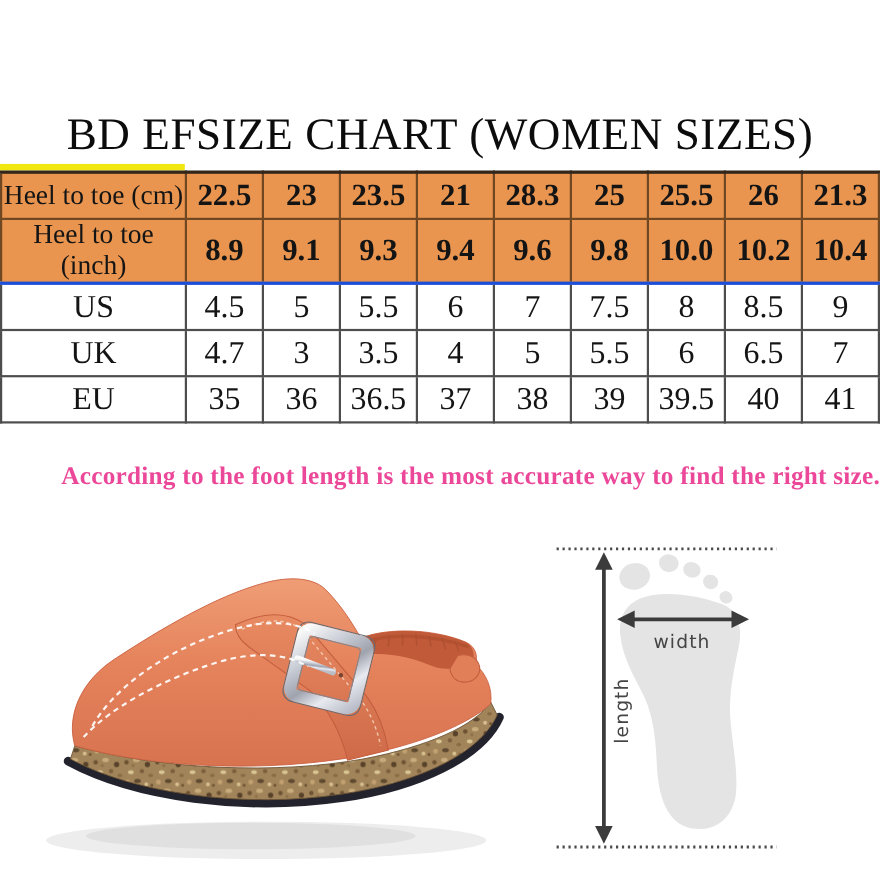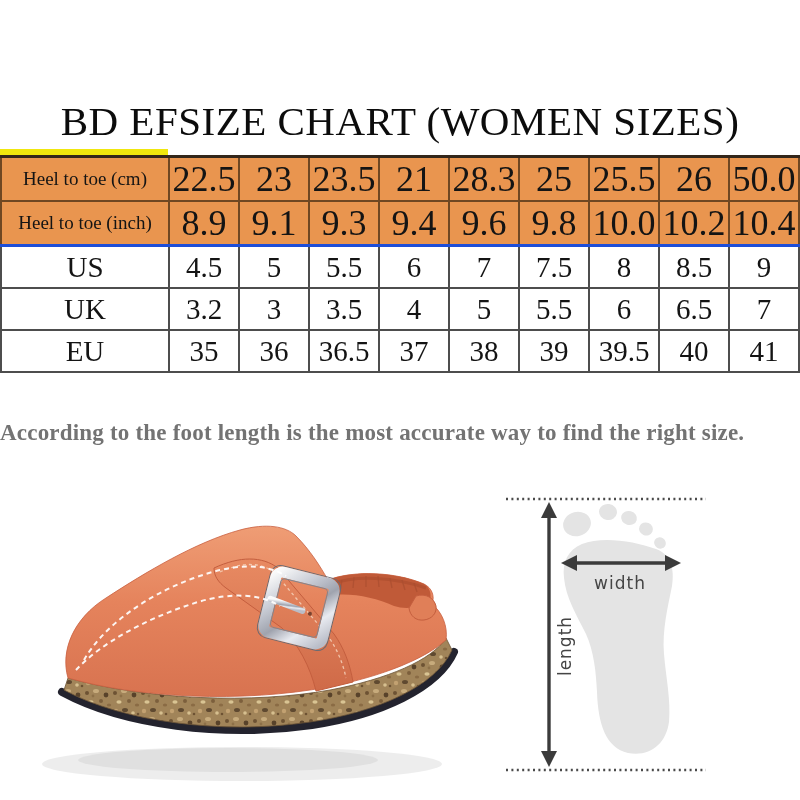--- a/index.html
+++ b/index.html
@@ -14,28 +14,28 @@
   
   #yellow-strip{top:149px;left:0;width:168px;height:6px;background:#f0e70e;}
 
   
   #size-table{top:155px;left:0;width:800px;border-collapse:collapse;table-layout:fixed;
               border-top:3px solid #33261a;}
   #size-table td,#size-table th{height:40px;text-align:center;vertical-align:middle;
               border:2px solid #4d4d4d;color:#141414;font-weight:normal;padding:0;}
   #size-table tr.hl td,#size-table tr.hl th{background:#e9954f;border-color:#6f4722;}
   #size-table tr.hl-last td,#size-table tr.hl-last th{border-bottom:3px solid #1d4ed8;}
-  #size-table th.rowhead{font-size:19px;}
+  #size-table th.rowhead{font-size:25px;}
   #size-table tr.plain th.rowhead{font-size:29px;}
   #size-table td{font-size:29px;}
-  #size-table tr.hl td{font-size:36px;}
-
-  
-  #caption{top:420px;left:0;width:800px;text-align:left;font-size:23px;font-weight:bold;
-           color:#737373;letter-spacing:0.2px;}
+  #size-table tr.hl td{font-size:28px;font-weight:bold;}
+
+  
+  #caption{top:420px;left:0;width:800px;text-align:right;font-size:23px;font-weight:bold;
+           color:#ec4899;letter-spacing:0.2px;}
 
   
   #shoe-figure{top:492px;left:28px;}
   #foot-figure{top:486px;left:498px;}
   .diagram-label{font-family:"DejaVu Sans", sans-serif;fill:#454545;font-size:17px;letter-spacing:1px;}
 </style>
 </head>
 <body>
 
 <div class="abs" id="title">BD EFSIZE CHART (WOMEN SIZES)</div>
@@ -59,21 +59,21 @@
       <tr class="hl">
         <th class="rowhead">Heel to toe (cm)</th>
         <td>22.5</td>
         <td>23</td>
         <td>23.5</td>
         <td>21</td>
         <td>28.3</td>
         <td>25</td>
         <td>25.5</td>
         <td>26</td>
-        <td>50.0</td>
+        <td>21.3</td>
       </tr>
       <tr class="hl hl-last">
         <th class="rowhead">Heel to toe (inch)</th>
         <td>8.9</td>
         <td>9.1</td>
         <td>9.3</td>
         <td>9.4</td>
         <td>9.6</td>
         <td>9.8</td>
         <td>10.0</td>
@@ -87,21 +87,21 @@
         <td>5.5</td>
         <td>6</td>
         <td>7</td>
         <td>7.5</td>
         <td>8</td>
         <td>8.5</td>
         <td>9</td>
       </tr>
       <tr class="plain">
         <th class="rowhead">UK</th>
-        <td>3.2</td>
+        <td>4.7</td>
         <td>3</td>
         <td>3.5</td>
         <td>4</td>
         <td>5</td>
         <td>5.5</td>
         <td>6</td>
         <td>6.5</td>
         <td>7</td>
       </tr>
       <tr class="plain">

